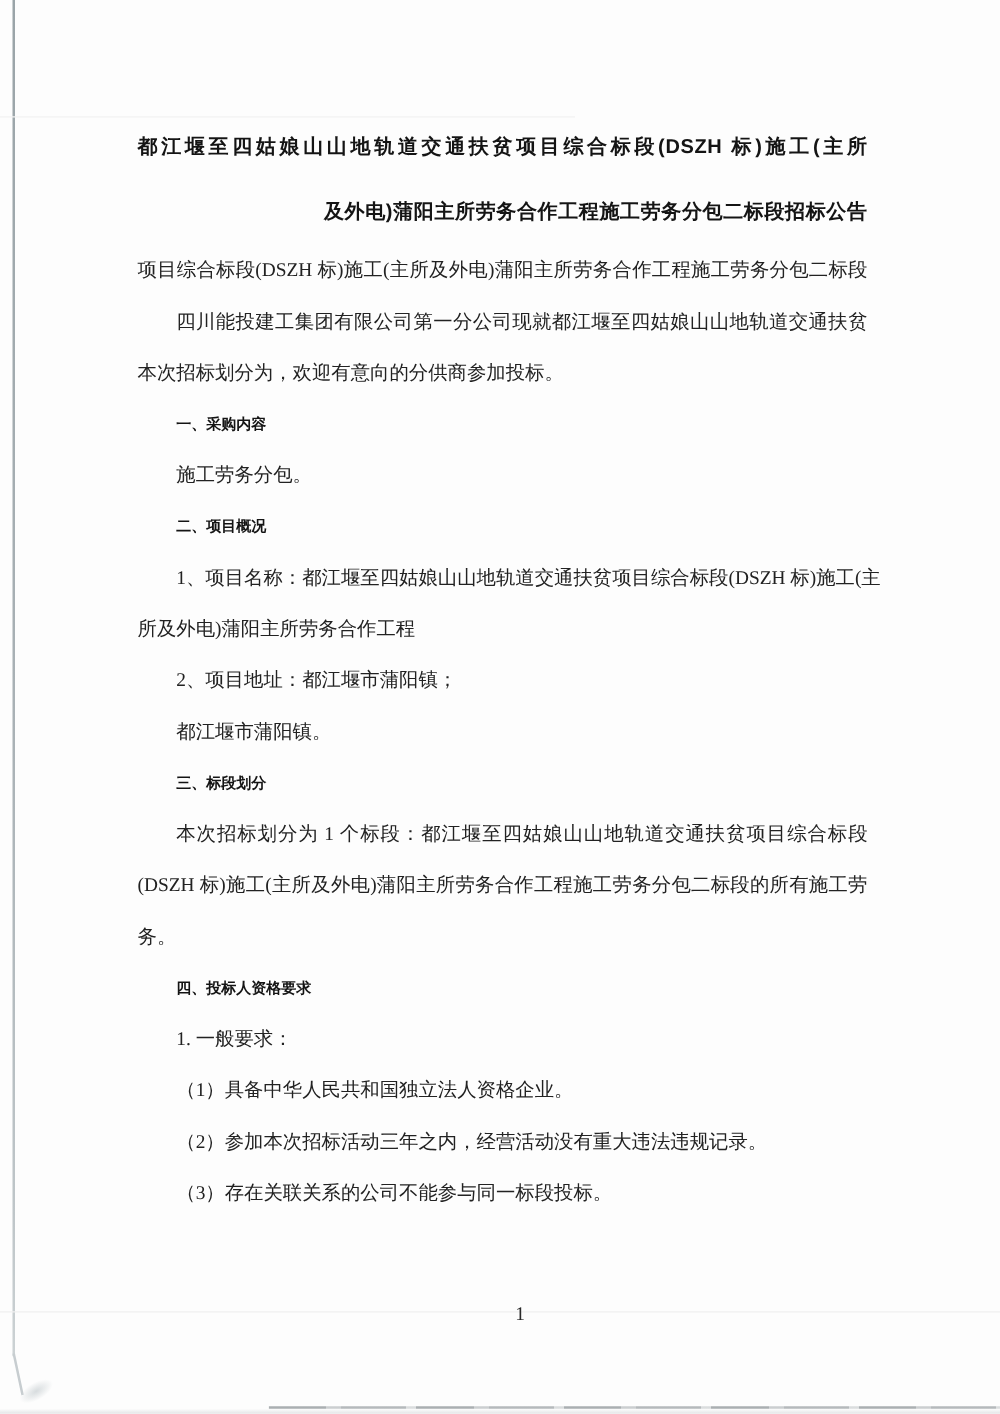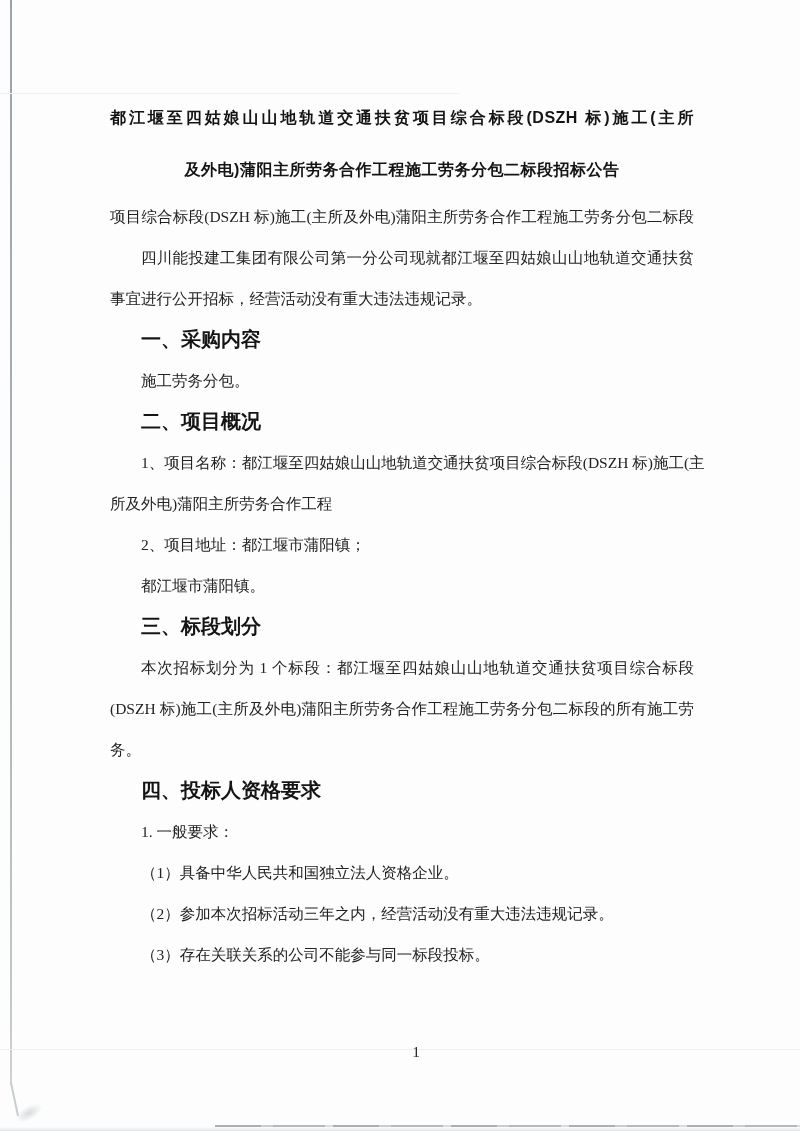--- a/index.html
+++ b/index.html
@@ -30,39 +30,39 @@
     line-height: 52px;
     color: #141414;
     white-space: nowrap;
     letter-spacing: 0.5px;
   }
   .title-line.stretch {
     text-align: justify;
     text-align-last: justify;
   }
   .title-line.center {
-    text-align: center;
+    text-align: right;
   }
   .line {
     font-size: 15.5px;
     line-height: 41px;
     white-space: nowrap;
     color: #222;
   }
   .line.stretch {
     text-align: justify;
     text-align-last: justify;
   }
   .indent {
     padding-left: 31px;
   }
   .heading {
     font-family: "Liberation Sans", "DejaVu Sans", sans-serif;
     font-weight: 700;
-    font-size: 20px;
+    font-size: 12px;
     line-height: 41px;
     padding-left: 31px;
     color: #141414;
     white-space: nowrap;
   }
   .page-number {
     position: absolute;
     top: 1040px;
     left: 0;
     width: 100%;
@@ -152,21 +152,21 @@
   <div class="scan-bottom-band"></div>
   <div class="scan-bottom-fade"></div>
 
   <div class="content">
 
     <div class="title-line stretch">都江堰至四姑娘山山地轨道交通扶贫项目综合标段(DSZH 标)施工(主所</div>
     <div class="title-line center">及外电)蒲阳主所劳务合作工程施工劳务分包二标段招标公告</div>
 
     <div class="line stretch">项目综合标段(DSZH 标)施工(主所及外电)蒲阳主所劳务合作工程施工劳务分包二标段</div>
     <div class="line indent stretch">四川能投建工集团有限公司第一分公司现就都江堰至四姑娘山山地轨道交通扶贫</div>
-    <div class="line">事宜进行公开招标，经营活动没有重大违法违规记录。</div>
+    <div class="line">本次招标划分为，欢迎有意向的分供商参加投标。</div>
 
     <section>
       <div class="heading">一、采购内容</div>
       <div class="line indent">施工劳务分包。</div>
     </section>
 
     <section>
       <div class="heading">二、项目概况</div>
       <div class="line indent stretch">1、项目名称：都江堰至四姑娘山山地轨道交通扶贫项目综合标段(DSZH 标)施工(主</div>
       <div class="line">所及外电)蒲阳主所劳务合作工程</div>

